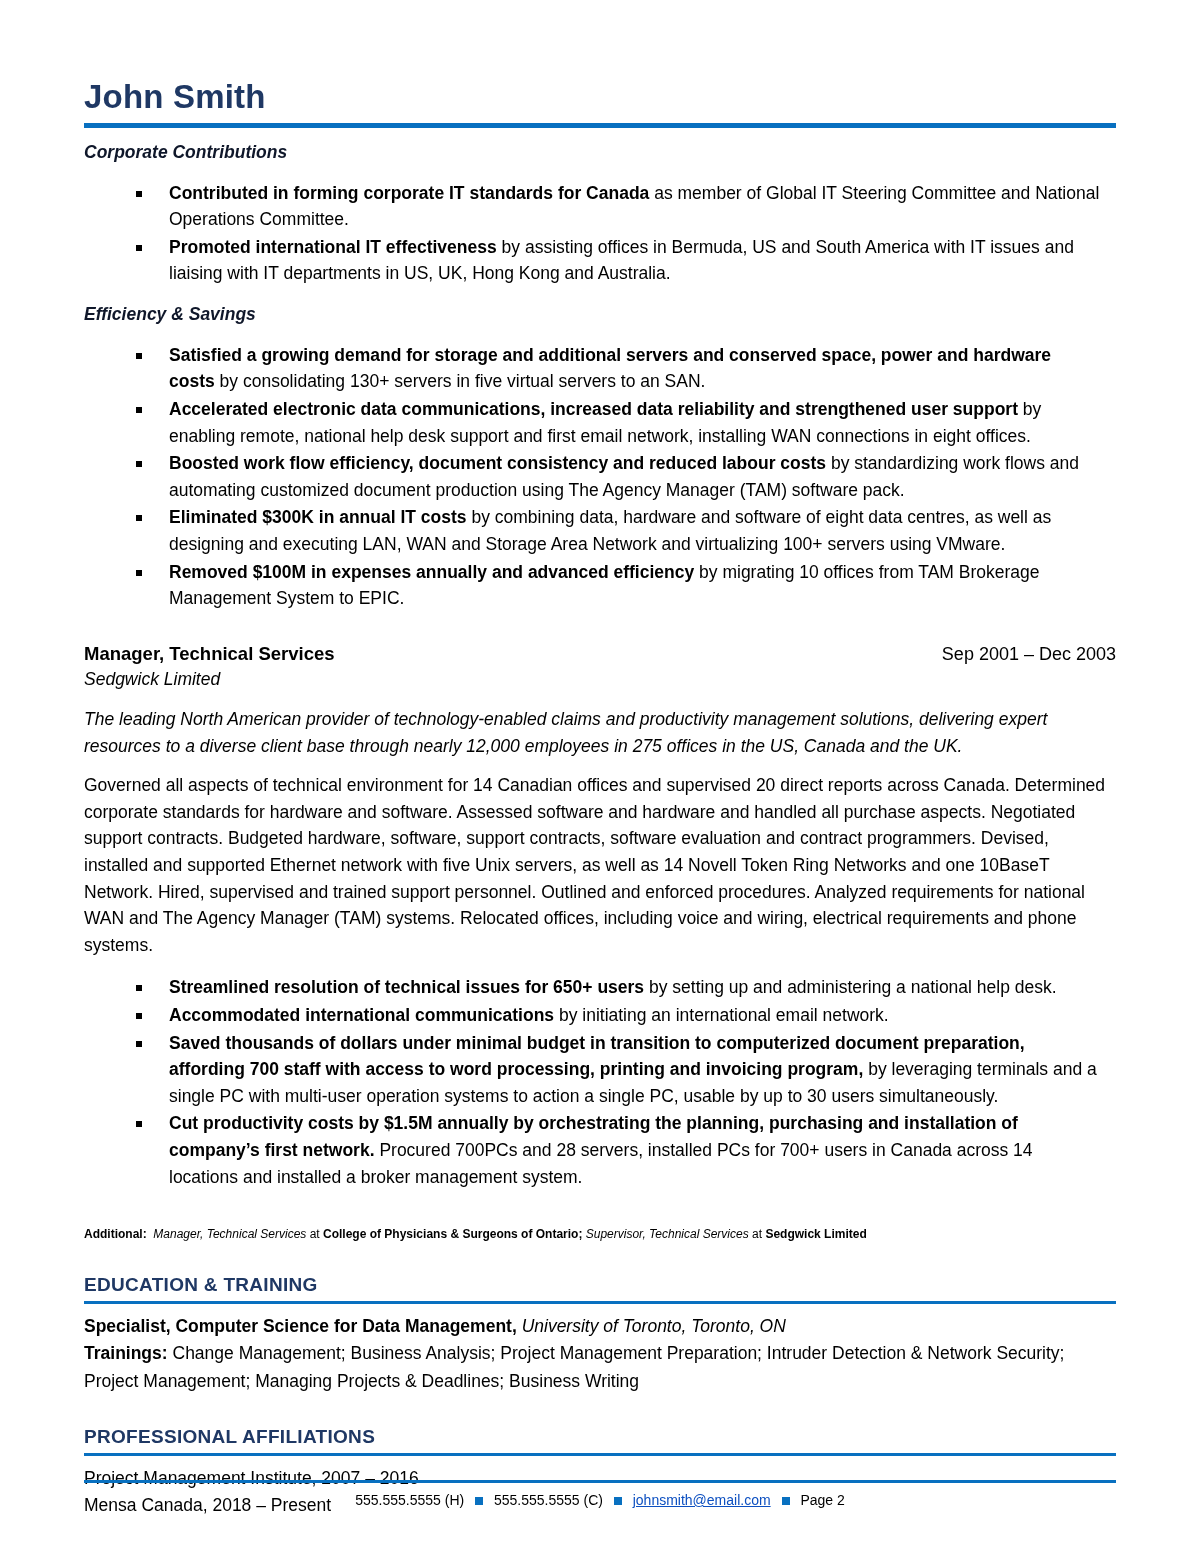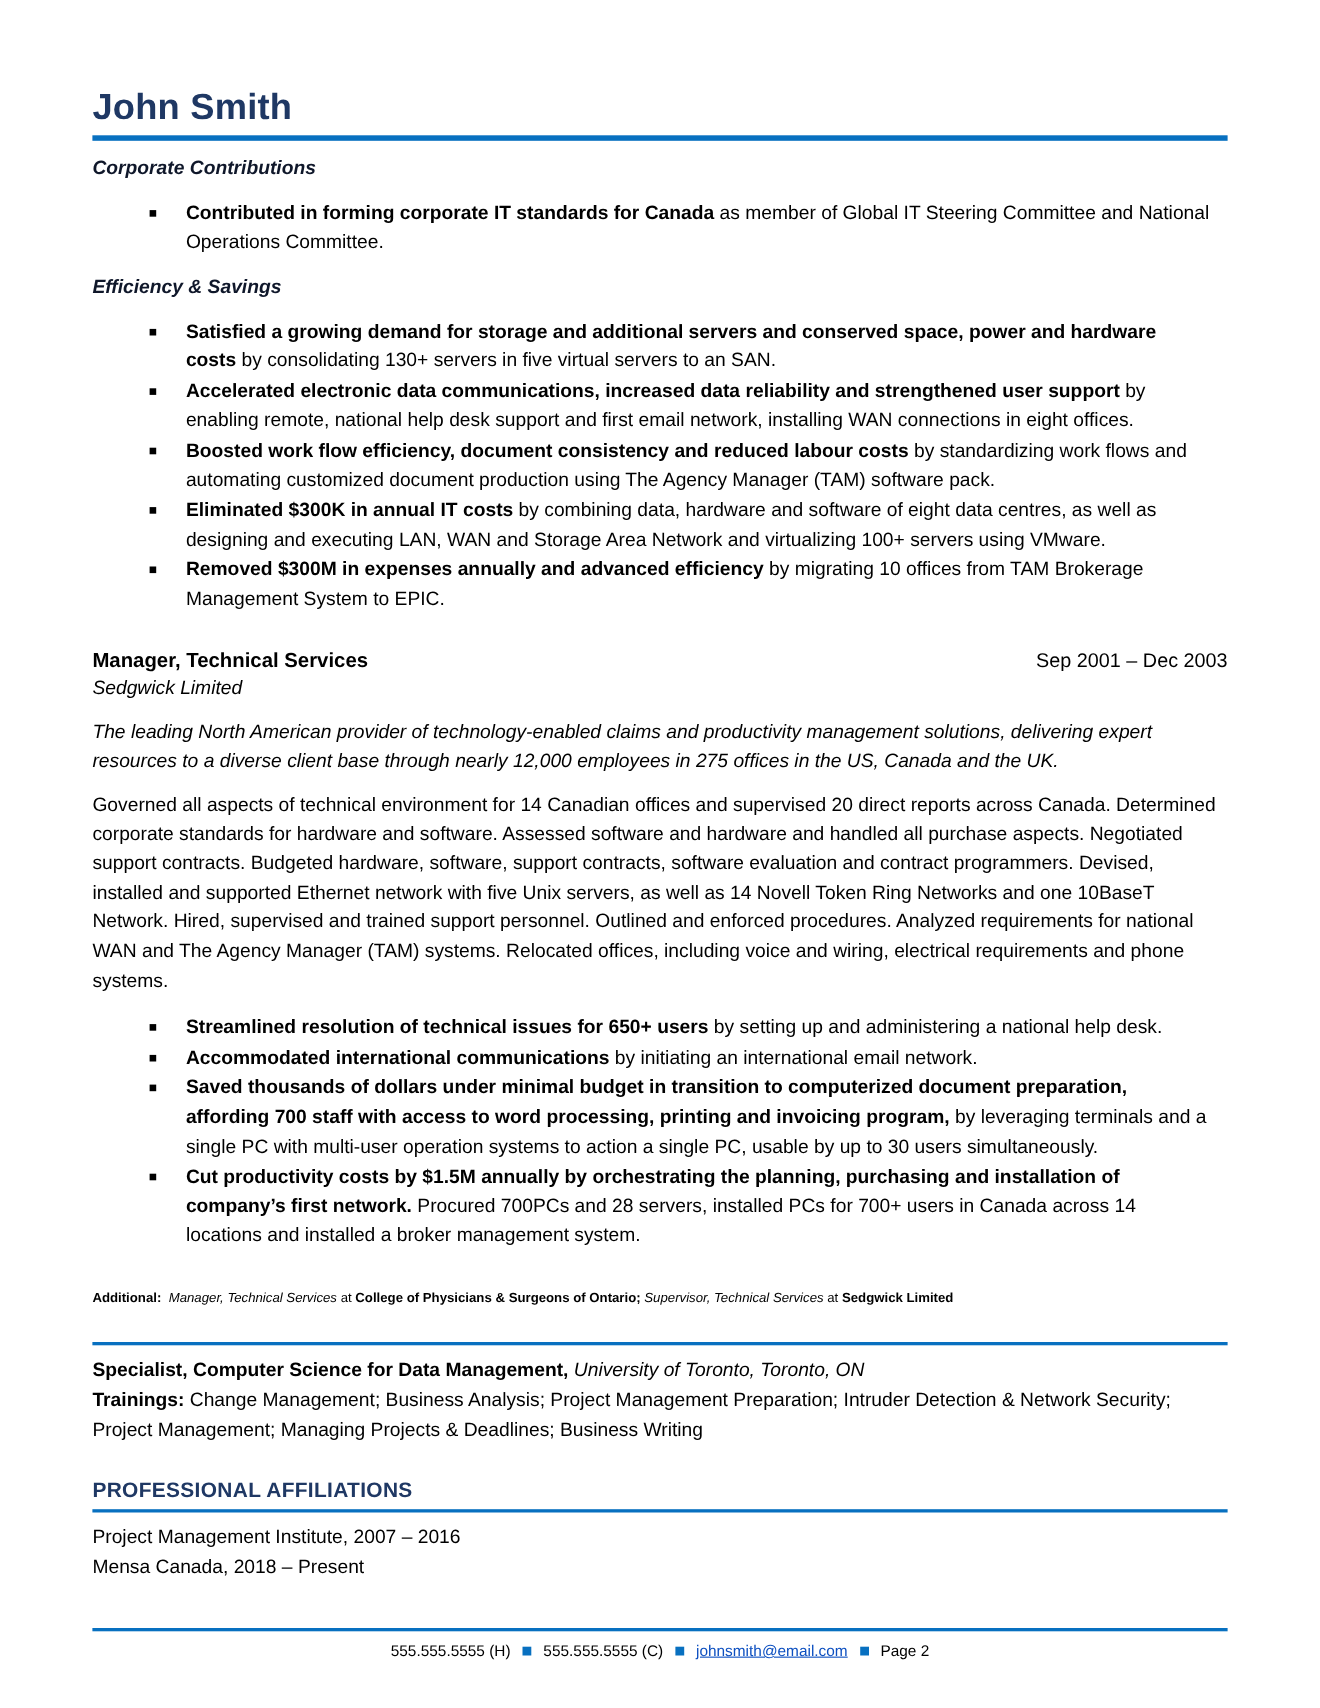--- a/index.html
+++ b/index.html
@@ -184,31 +184,32 @@
 
   <div class="doc-header">
     <div class="doc-name">John Smith</div>
     <div class="rule-blue"></div>
   </div>
 
   <div>
     <div class="subhead">Corporate Contributions</div>
     <ul class="bullets">
       <li><span class="b">Contributed in forming corporate IT standards for Canada</span><span> as member of Global IT Steering Committee and National Operations Committee.</span></li>
+      <li><span class="b">Promoted international IT effectiveness</span><span> by assisting offices in Bermuda, US and South America with IT issues and liaising with IT departments in US, UK, Hong Kong and Australia.</span></li>
     </ul>
   </div>
 
   <div>
     <div class="subhead">Efficiency &amp; Savings</div>
     <ul class="bullets">
       <li><span class="b">Satisfied a growing demand for storage and additional servers and conserved space, power and hardware costs</span><span> by consolidating 130+ servers in five virtual servers to an SAN.</span></li>
       <li><span class="b">Accelerated electronic data communications, increased data reliability and strengthened user support</span><span> by enabling remote, national help desk support and first email network, installing WAN connections in eight offices.</span></li>
       <li><span class="b">Boosted work flow efficiency, document consistency and reduced labour costs</span><span> by standardizing work flows and automating customized document production using The Agency Manager (TAM) software pack.</span></li>
       <li><span class="b">Eliminated $300K in annual IT costs</span><span> by combining data, hardware and software of eight data centres, as well as designing and executing LAN, WAN and Storage Area Network and virtualizing 100+ servers using VMware.</span></li>
-      <li><span class="b">Removed $300M in expenses annually and advanced efficiency</span><span> by migrating 10 offices from TAM Brokerage Management System to EPIC.</span></li>
+      <li><span class="b">Removed $100M in expenses annually and advanced efficiency</span><span> by migrating 10 offices from TAM Brokerage Management System to EPIC.</span></li>
     </ul>
   </div>
 
   <div class="job">
     <div class="job-titleline">
       <span class="job-title">Manager, Technical Services</span>
       <span class="job-dates">Sep 2001 – Dec 2003</span>
     </div>
     <div class="job-company">Sedgwick Limited</div>
     <div class="job-blurb">The leading North American provider of technology-enabled claims and productivity management solutions, delivering expert resources to a diverse client base through nearly 12,000 employees in 275 offices in the US, Canada and the UK.</div>
@@ -220,20 +221,21 @@
       <li><span class="b">Cut productivity costs by $1.5M annually by orchestrating the planning, purchasing and installation of company’s first network.</span><span> Procured 700PCs and 28 servers, installed PCs for 700+ users in Canada across 14 locations and installed a broker management system.</span></li>
     </ul>
   </div>
 
   <div class="additional">
     <span class="b">Additional:</span>
     <span>&nbsp;</span><span class="i">Manager, Technical Services</span><span> at </span><span class="b">College of Physicians &amp; Surgeons of Ontario;</span><span>&nbsp;</span><span class="i">Supervisor, Technical Services</span><span> at </span><span class="b">Sedgwick Limited</span>
   </div>
 
   <div class="section">
+    <div class="section-title">EDUCATION &amp; TRAINING</div>
     <div class="rule-blue thin"></div>
     <div class="section-body">
       <div class="section-line"><span class="b">Specialist, Computer Science for Data Management,</span><span class="i"> University of Toronto, Toronto, ON</span></div>
       <div class="section-line"><span class="b">Trainings:</span><span> Change Management; Business Analysis; Project Management Preparation; Intruder Detection &amp; Network Security; Project Management; Managing Projects &amp; Deadlines; Business Writing</span></div>
     </div>
   </div>
 
   <div class="section">
     <div class="section-title">PROFESSIONAL AFFILIATIONS</div>
     <div class="rule-blue thin"></div>

